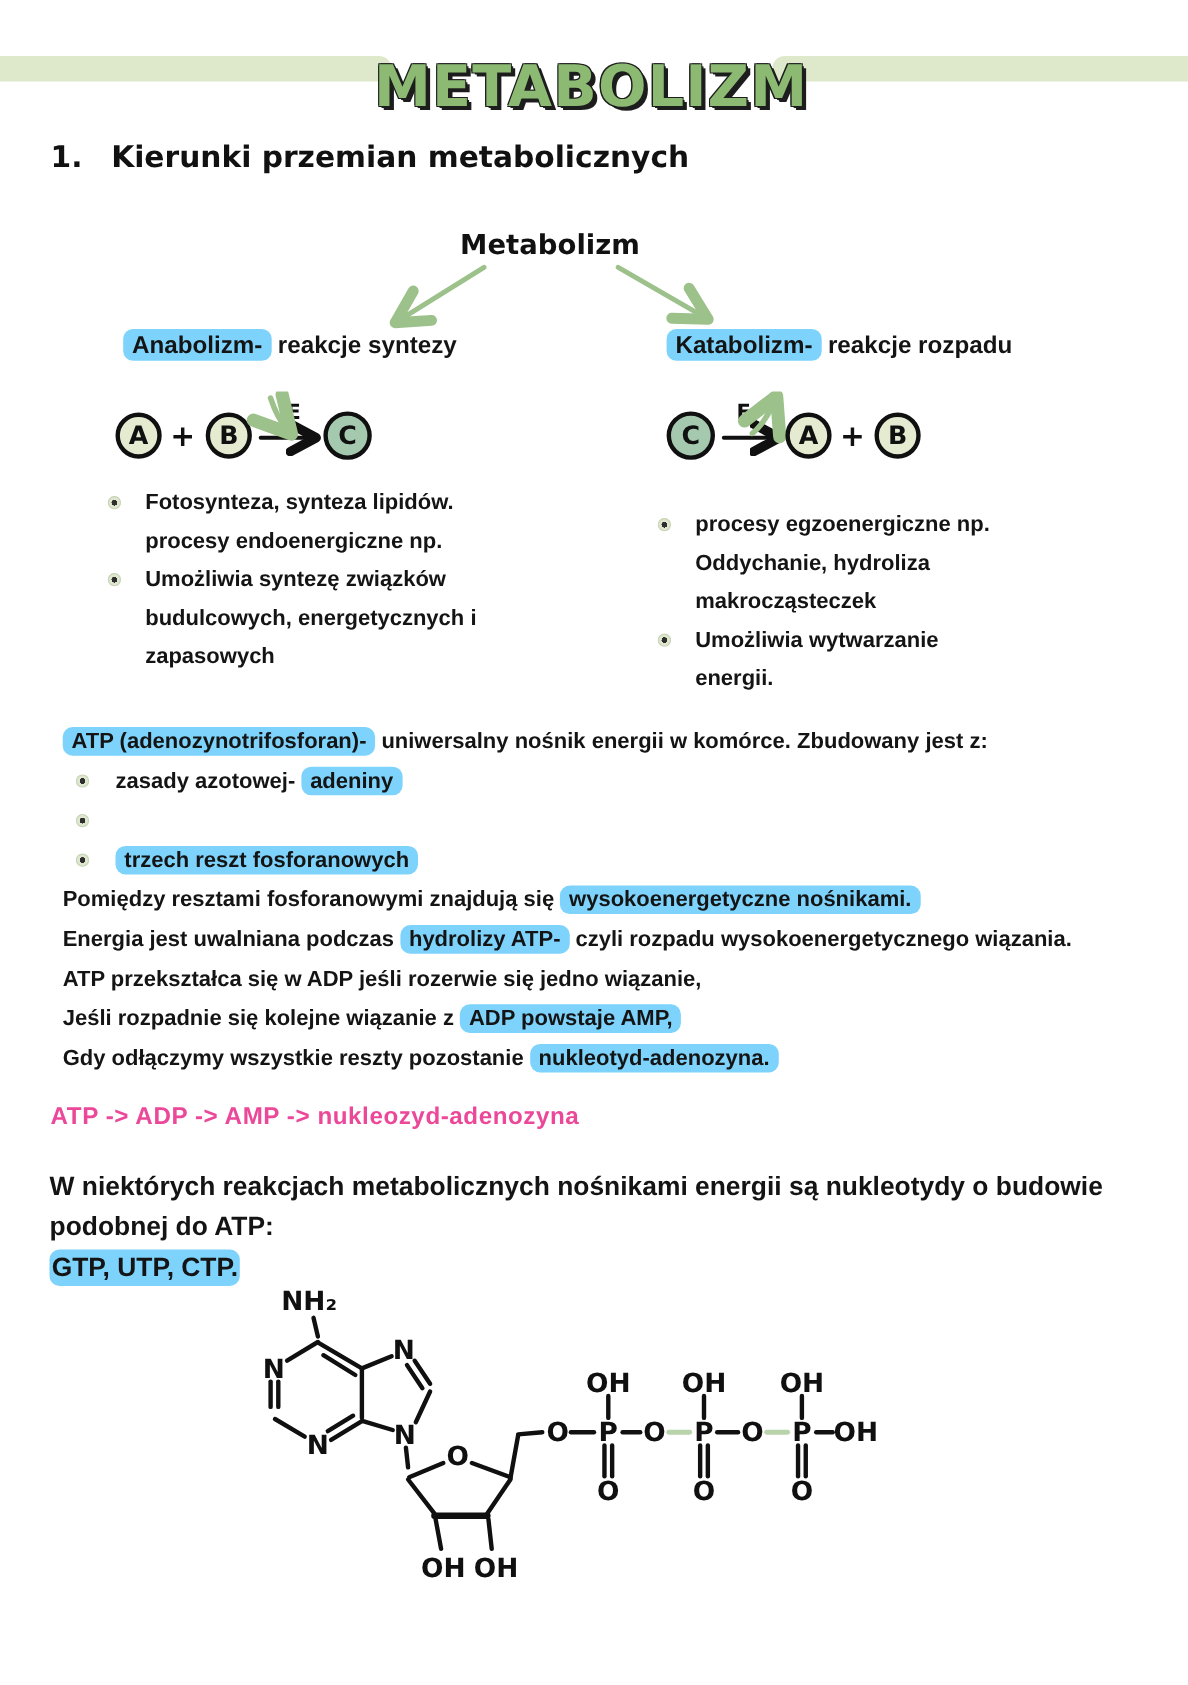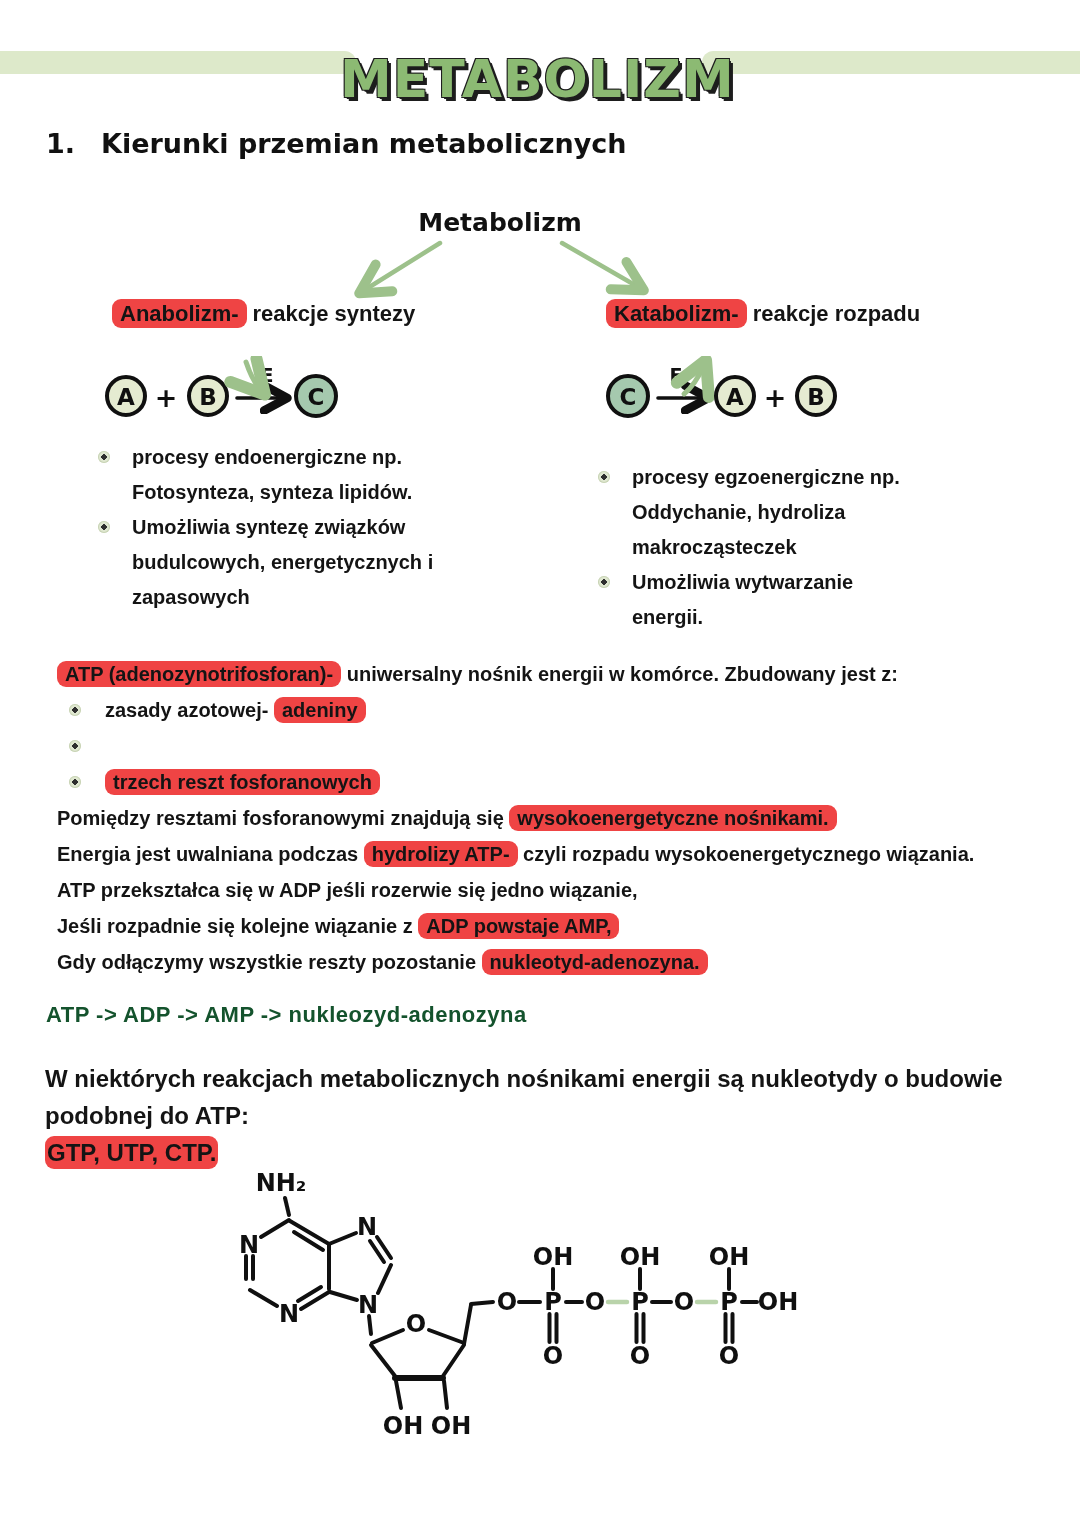--- a/index.html
+++ b/index.html
@@ -26,41 +26,41 @@
 
   
   .tree-root{
     position:absolute;left:400px;top:208px;width:200px;text-align:center;
     font-family:"DejaVu Sans",sans-serif;font-weight:800;font-size:25px;color:#111;
   }
   .tree-label{position:absolute;top:301px;font-size:22px;font-weight:600;white-space:nowrap;}
   .tree-label .desc{margin-left:6px;}
 
   
-  .hl{background:#ef4444;border-radius:9px;padding:2px 8px;box-decoration-break:clone;}
+  .hl{background:#7dd3fc;border-radius:9px;padding:2px 8px;box-decoration-break:clone;}
 
   
   .bullets{position:absolute;font-size:20px;font-weight:600;line-height:35px;}
   .li{display:flex;align-items:flex-start;}
   .dot{
     flex:0 0 12px;width:12px;height:12px;border-radius:50%;
     background:radial-gradient(circle at 50% 50%, #2e2e2e 0 2.6px, #dfe7d0 2.7px 100%);
     box-shadow:0 0 0 1px #c9d4b6 inset;
   }
   .li .dot{margin:11px 22px 0 2px;}
 
   
   .atp-block{position:absolute;left:57px;top:656px;width:1005px;font-size:20px;font-weight:600;line-height:36px;}
   .arow{display:flex;align-items:flex-start;min-height:36px;}
   .arow .dot{margin:12px 24px 0 12px;}
   .runs{display:block;}
 
   .formula{
     position:absolute;left:46px;top:1002px;font-size:22px;font-weight:700;
-    color:#14532d;letter-spacing:0.5px;white-space:nowrap;
+    color:#ec4899;letter-spacing:0.5px;white-space:nowrap;
   }
   .nucleotides{position:absolute;left:45px;top:1060px;font-size:24px;font-weight:600;line-height:37px;}
   .nucleotides .hl{padding:3px 2px;}
 
   
   svg{display:block;}
   .mol text{font-family:"DejaVu Sans",sans-serif;font-weight:bold;font-size:24px;fill:#101010;}
   .rx text.circ-letter{font-family:"DejaVu Sans",sans-serif;font-weight:bold;font-size:23px;fill:#101010;}
   .rx text.plus{font-family:"DejaVu Sans",sans-serif;font-weight:bold;font-size:27px;fill:#101010;}
   .rx text.energy{font-family:"DejaVu Sans",sans-serif;font-weight:bold;font-size:19px;fill:#101010;}
@@ -127,22 +127,22 @@
   <text class="circ-letter" x="133" y="41" text-anchor="middle" dominant-baseline="central">A</text>
   <text class="plus" x="173" y="41" text-anchor="middle" dominant-baseline="central">+</text>
   <circle cx="214" cy="40" r="19" fill="#e5ebd1" stroke="#101010" stroke-width="4"></circle>
   <text class="circ-letter" x="214" y="41" text-anchor="middle" dominant-baseline="central">B</text>
 </svg>
 
 <div class="bullets" style="left:96px;top:440px;width:380px;">
   <div class="li">
     <span class="dot"></span>
     <div>
+      <div>Fotosynteza, synteza lipidów.</div>
       <div>procesy endoenergiczne np.</div>
-      <div>Fotosynteza, synteza lipidów.</div>
     </div>
   </div>
   <div class="li">
     <span class="dot"></span>
     <div>
       <div>Umożliwia syntezę związków</div>
       <div>budulcowych, energetycznych i</div>
       <div>zapasowych</div>
     </div>
   </div>

